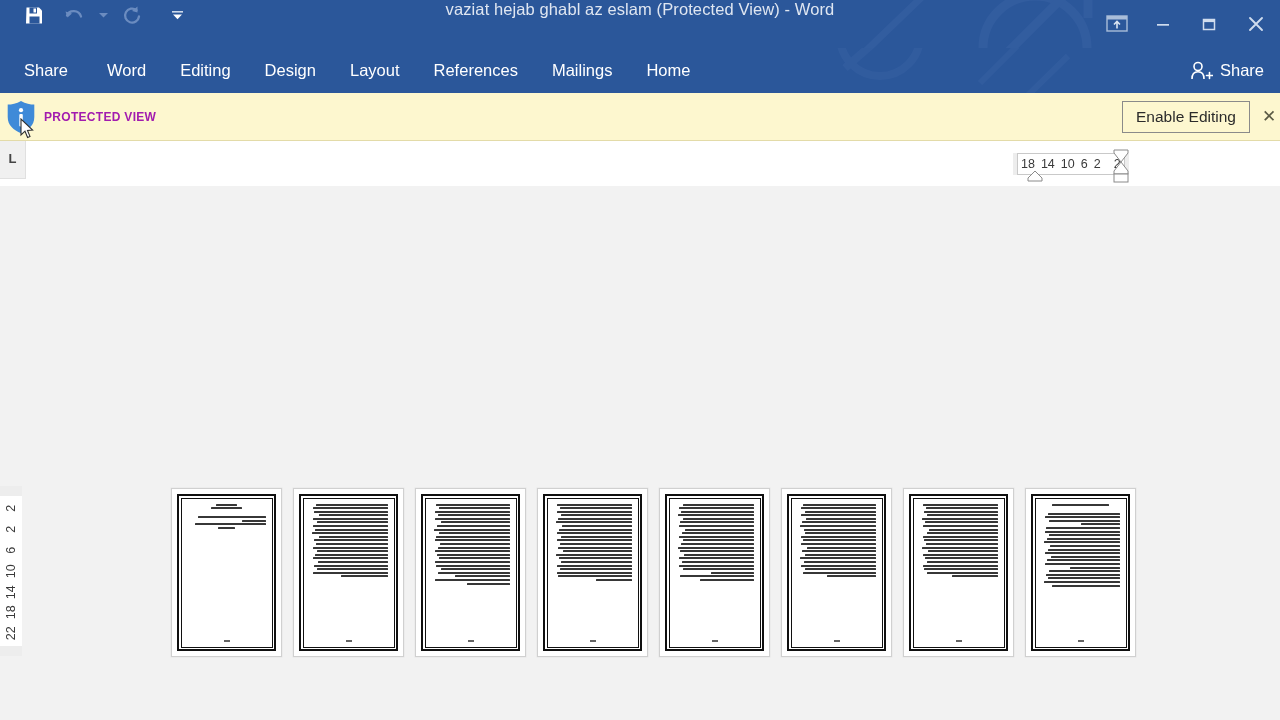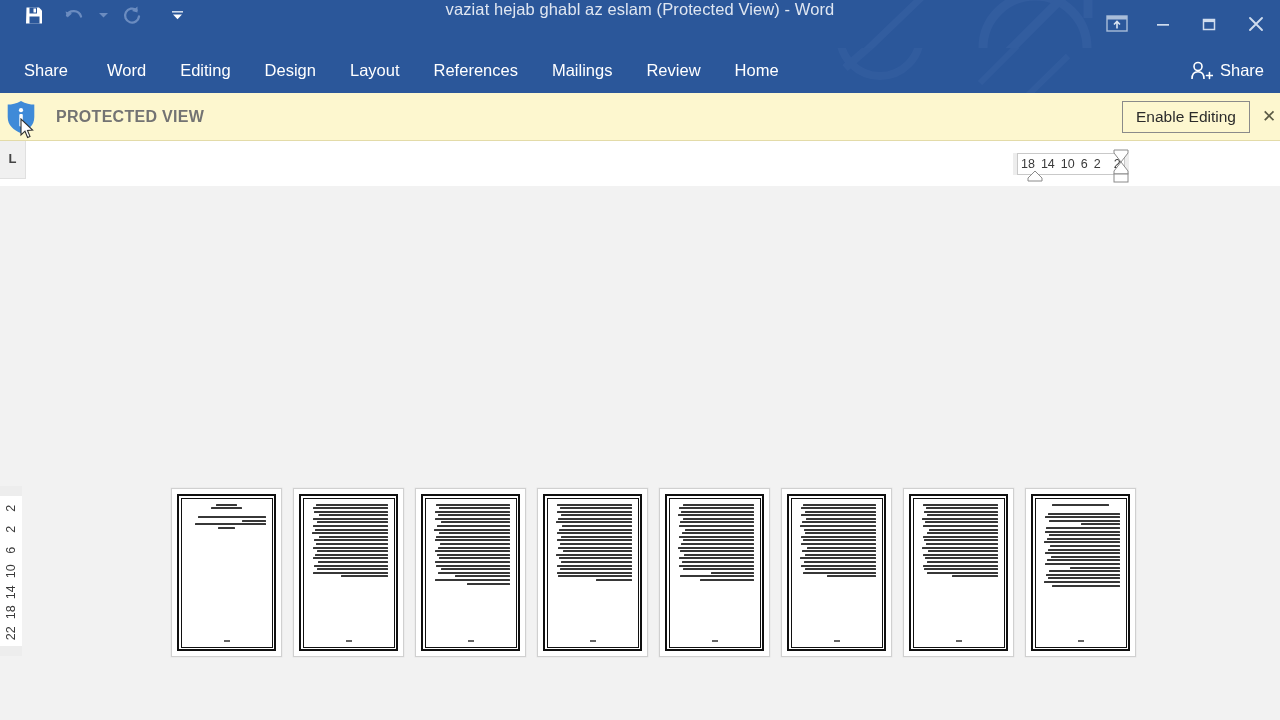--- a/index.html
+++ b/index.html
@@ -141,25 +141,25 @@
     position: relative;
     height: 48px;
     background: #fdf7cf;
     border-bottom: 1px solid #e3dba8;
     display: flex;
     align-items: center;
     padding-left: 6px;
   }
   .pv-shield { width: 30px; height: 34px; flex: none; position: relative; }
   .pv-label {
-    font-size: 16px;
-    color: #737373;
+    font-size: 12px;
+    color: #a21caf;
     font-weight: bold;
     letter-spacing: .3px;
-    margin-left: 20px;
+    margin-left: 8px;
     margin-right: 16px;
     white-space: nowrap;
   }
   .pv-msg {
     font-size: 15.3px;
     color: #3c3c3c;
     line-height: 21px;
     max-width: 860px;
     padding-top: 1px;
   }
@@ -416,21 +416,20 @@
   </div>
 
   <div class="tabs">
     <div class="tab">Share</div>
     <div class="tab">Word</div>
     <div class="tab">Editing</div>
     <div class="tab">Design</div>
     <div class="tab">Layout</div>
     <div class="tab">References</div>
     <div class="tab">Mailings</div>
-    <div class="tab">Review</div>
     <div class="tab">Home</div>
   </div>
 
 
   <div class="share-btn">
     <svg width="23" height="21" viewBox="0 0 23 21">
       <circle cx="8" cy="6.5" r="4" stroke="#ffffff" stroke-width="1.6" fill="none"></circle>
       <path d="M2 19 C2 13.8 5 11.8 8 11.8 C11 11.8 14 13.8 14 19" stroke="#ffffff" stroke-width="1.6" fill="none"></path>
       <path d="M16.5 15.5 h6 M19.5 12.5 v6" stroke="#ffffff" stroke-width="1.6" stroke-linecap="round"></path>
     </svg>

